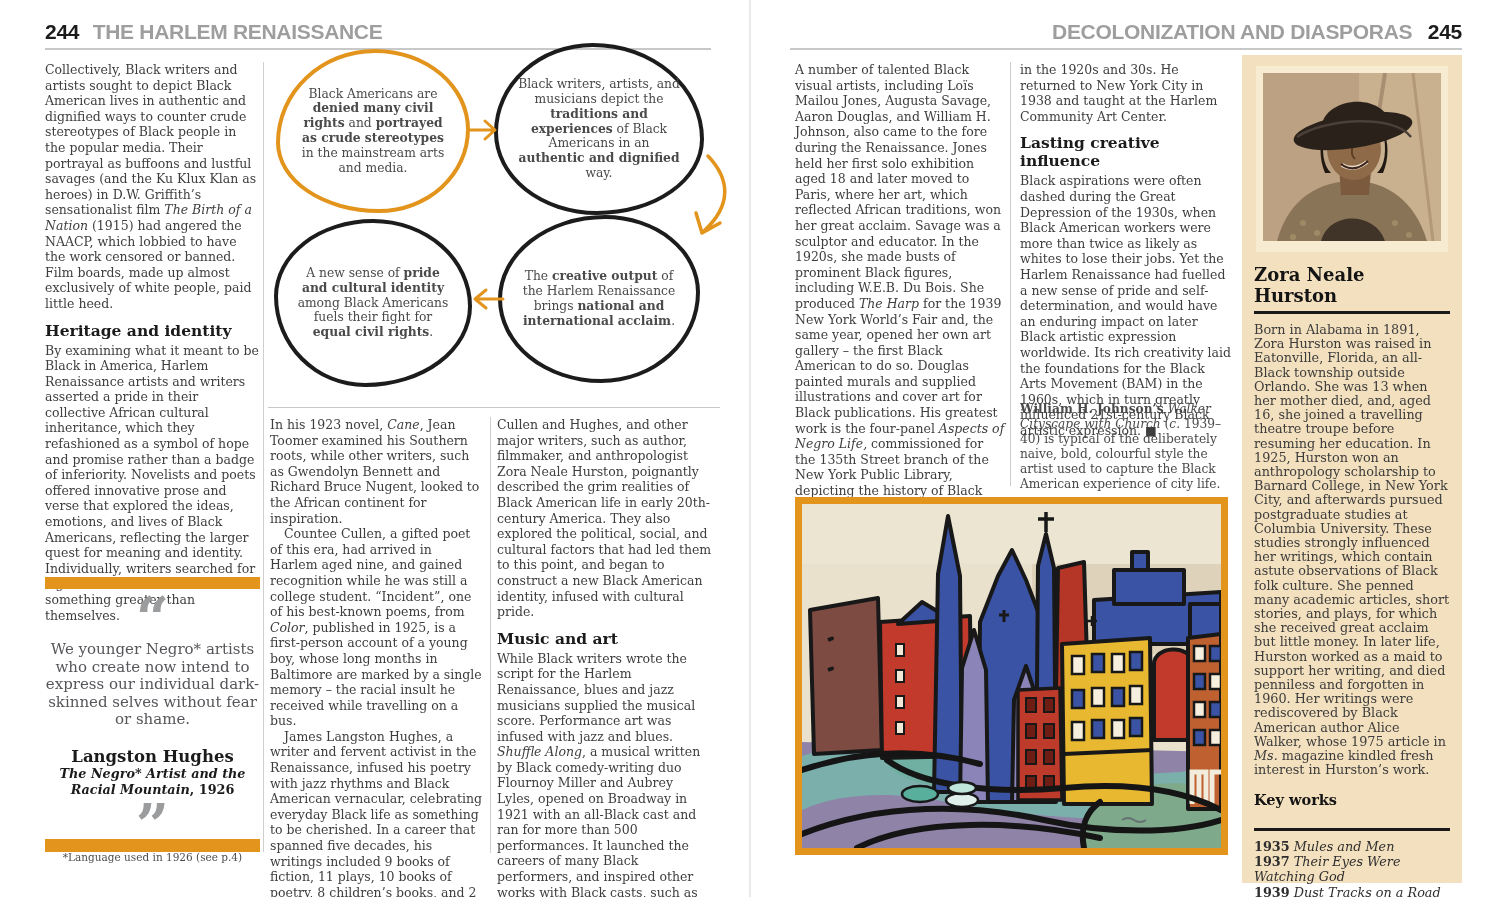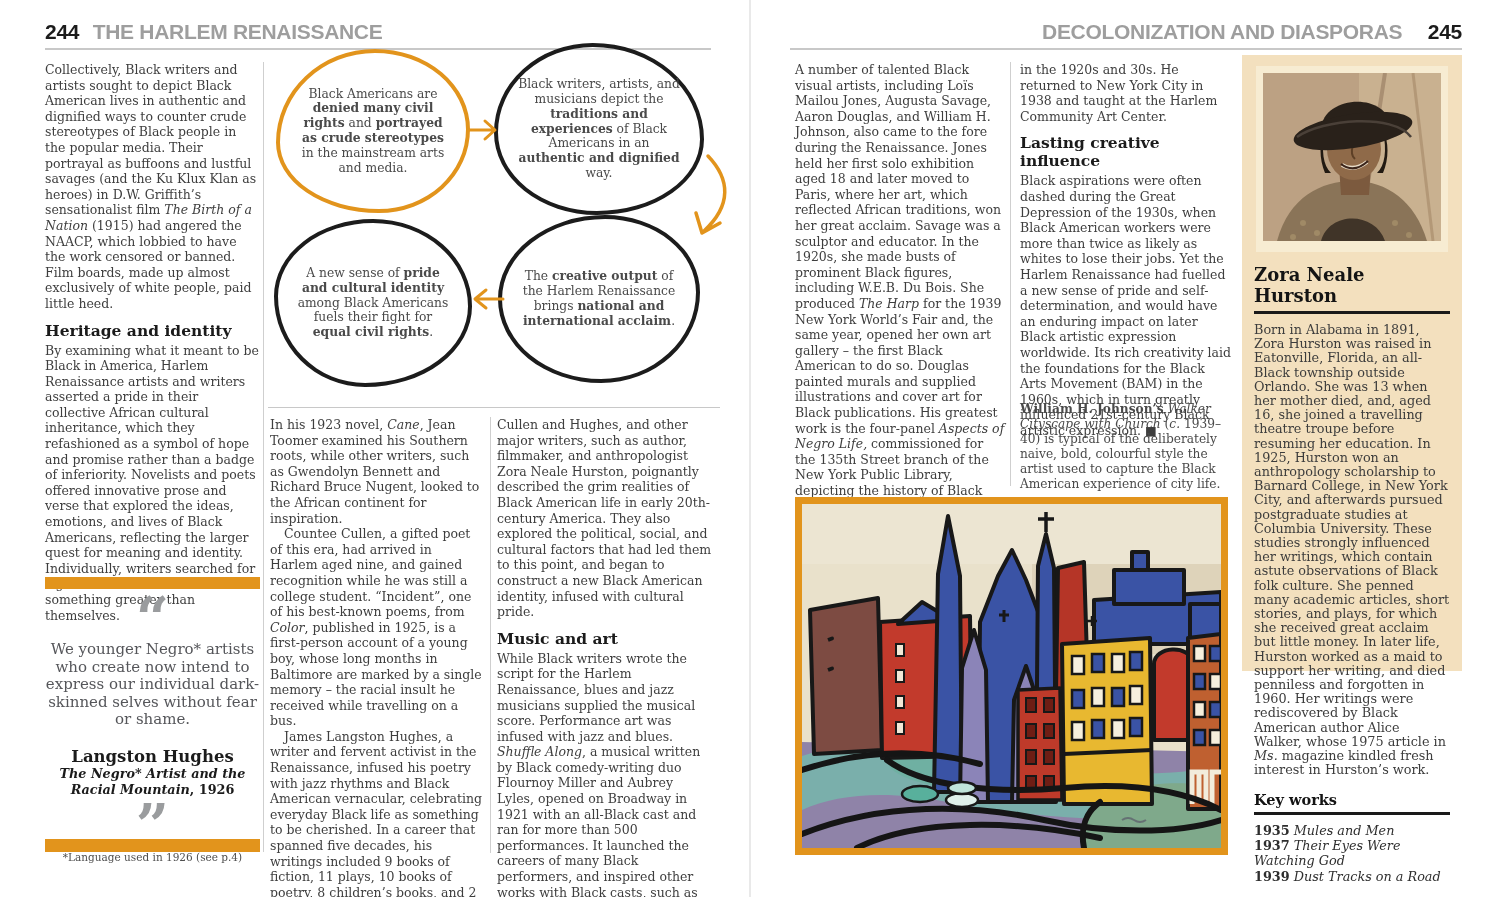--- a/index.html
+++ b/index.html
@@ -41,42 +41,42 @@
   .qauthor{font-size:16.5px;font-weight:bold;color:#1b1b1b;line-height:19px;margin-top:18px;}
   .qsource{font-size:12.8px;line-height:15.6px;color:#1b1b1b;}
   .qfoot{font-size:10.5px;color:#4e4e4e;margin-top:6px;}
 
   
   .caption{position:absolute;left:1020px;top:402px;width:212px;font-size:12.2px;line-height:14.9px;color:#4a4a4a;}
   .frame{position:absolute;left:795px;top:497px;width:419px;height:344px;border:7px solid #e2941c;background:#efe7d4;}
   .frame svg{display:block;}
 
   
-  .sidebar{position:absolute;left:1242px;top:55px;width:220px;height:616px;background:#f3e0be;box-sizing:border-box;}
+  .sidebar{position:absolute;left:1242px;top:55px;width:220px;height:828px;background:#f3e0be;box-sizing:border-box;}
   .photo-frame{margin:11px auto 0 auto;width:192px;background:#f7ecd2;padding:7px;box-sizing:border-box;}
   .sb-title{margin:12px 12px 0 12px;font-size:18px;font-weight:bold;color:#141414;
             padding-bottom:5px;border-bottom:3px solid #1a1a1a;}
   .sb-bio{margin:9px 12px 0 12px;font-size:12.8px;line-height:14.2px;color:#3c3c3c;}
   .sb-kw-head{margin:13px 12px 0 12px;font-size:14.5px;font-weight:bold;color:#141414;
-              padding-bottom:4px;border-bottom:3px solid #1a1a1a;}
+              padding-bottom:20px;border-bottom:3px solid #1a1a1a;}
   .sb-works{margin:8px 12px 0 12px;font-size:12.8px;line-height:15.4px;color:#2e2e2e;}
   .sb-works .year{font-weight:bold;} .sb-works .title{font-style:italic;}
 </style>
 </head>
 <body>
 
 <div class="spread">
 
   <div class="pg-header" style="left:45px;">
     <span class="pg-num">244</span>
     <span class="pg-title" style="margin-left:8px;">THE HARLEM RENAISSANCE</span>
   </div>
   <div class="pg-header" style="right:38px;">
     <span class="pg-title">DECOLONIZATION AND DIASPORAS</span>
-    <span class="pg-num" style="margin-left:20px;">245</span>
+    <span class="pg-num" style="margin-left:10px;">245</span>
   </div>
   <div class="hrule" style="left:45px;top:48px;width:666px;"></div>
   <div class="hrule" style="left:790px;top:48px;width:672px;"></div>
   <div class="gutter"></div>
 
   <div class="vrule" style="left:263px;top:62px;height:790px;"></div>
   <div class="vrule" style="left:490px;top:417px;height:436px;"></div>
   <div class="vrule" style="left:1010px;top:62px;height:424px;"></div>
   <div class="hrule" style="left:268px;top:407px;width:452px;height:1px;"></div>
 

